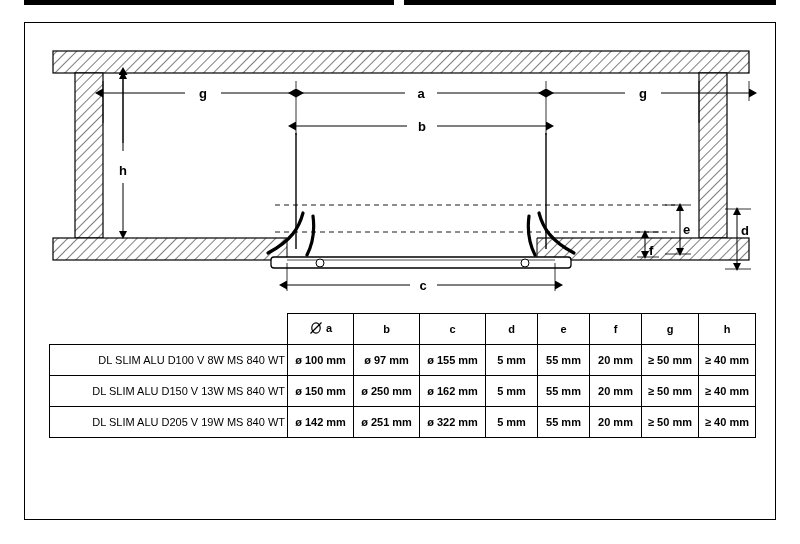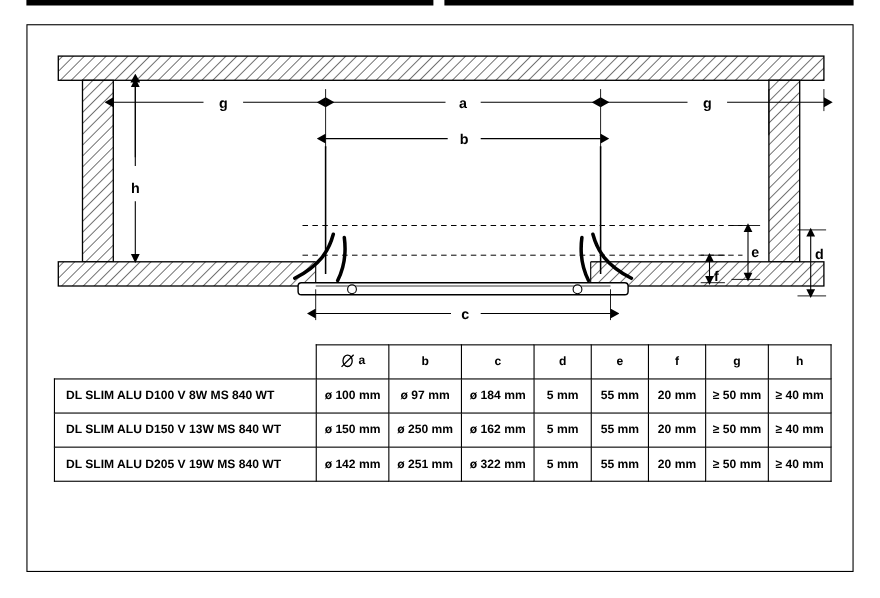--- a/index.html
+++ b/index.html
@@ -69,23 +69,23 @@
     vertical-align: middle;
     height: 30px;
     padding: 0 2px;
     font-weight: bold;
     white-space: nowrap;
   }
   table.spec thead th {
     height: 30px;
   }
   table.spec .namecol {
-    text-align: left;
+    text-align: right;
     padding-left: 10px;
-    font-weight: bold;
+    font-weight: normal;
     font-size: 11px;
   }
   table.spec thead .namehead {
     border: none;
     background: transparent;
   }
   .dia-head {
     display: inline-flex;
     align-items: center;
     gap: 3px;
@@ -237,21 +237,21 @@
             <th>f</th>
             <th>g</th>
             <th>h</th>
           </tr>
         </thead>
         <tbody id="spec-body">
             <tr>
               <td class="namecol">DL SLIM ALU D100 V 8W MS 840 WT</td>
               <td>ø 100 mm</td>
               <td>ø 97 mm</td>
-              <td>ø 184 mm</td>
+              <td>ø 155 mm</td>
               <td>5 mm</td>
               <td>55 mm</td>
               <td>20 mm</td>
               <td>≥ 50 mm</td>
               <td>≥ 40 mm</td>
             </tr>
             <tr>
               <td class="namecol">DL SLIM ALU D150 V 13W MS 840 WT</td>
               <td>ø 150 mm</td>
               <td>ø 250 mm</td>

